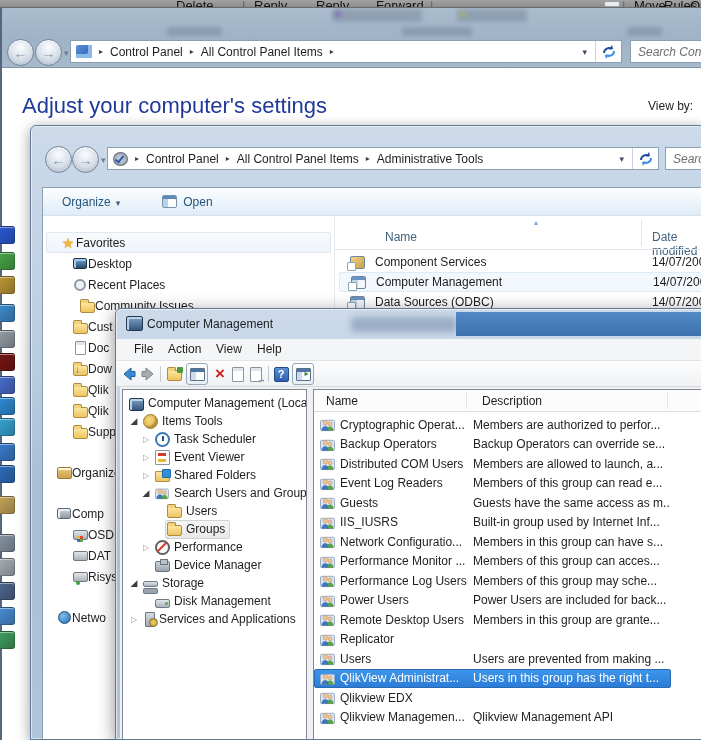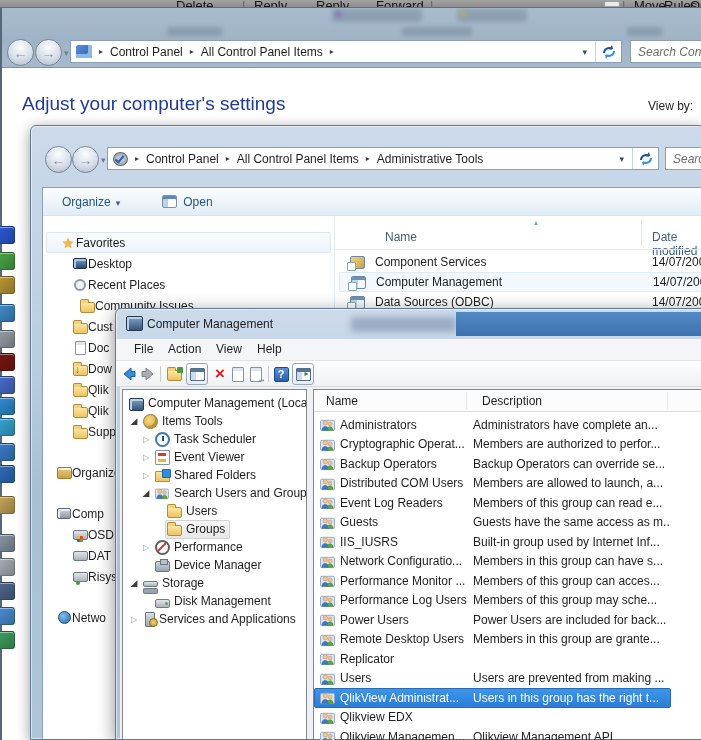--- a/index.html
+++ b/index.html
@@ -26,21 +26,21 @@
 .outlook{position:absolute;left:0;top:0;width:701px;height:8px;background:linear-gradient(#a2a2a2,#8d8d8d);
  border-bottom:1px solid #6b6b6b;overflow:hidden;z-index:1;}
 .outlook span{position:absolute;top:-2px;font-size:13px;color:#141414;}
 .outlook .osep{color:#666;}
 .outlook .obox{position:absolute;background:#e8eaec;border:1px solid #9aa0a6;border-radius:2px;}
 
 
 .cp{position:absolute;left:0;top:7px;width:701px;height:733px;border-left:2px solid #54677c;}
 .cp-glass{position:absolute;left:0;top:0;right:0;height:60px;background:linear-gradient(180deg,#aabccd,#9fb3c6 55%,#a7bacc);}
 .cp-content{position:absolute;left:0;top:60px;right:0;bottom:0;background:#fff;border-top:1px solid #7d93aa;}
-.cp-heading{position:absolute;left:20px;top:25px;font-size:19px;color:#21399a;}
+.cp-heading{position:absolute;left:20px;top:25px;font-size:22px;color:#21399a;}
 .cp-viewby{position:absolute;left:646px;top:31px;color:#1e1e1e;}
 .edge-ico{position:absolute;left:-7px;width:20px;height:18px;border-radius:3px;border:1px solid rgba(0,0,0,.3);
  box-shadow:inset 0 1px 0 rgba(255,255,255,.45);}
 
 
 .at{position:absolute;left:30px;top:125px;width:675px;height:615px;border-radius:6px 6px 0 0;
  border:1px solid #5f7a98;box-shadow:0 3px 14px rgba(0,0,0,.4),inset 0 0 0 1px rgba(255,255,255,.55);}
 .at-content{position:absolute;left:11px;top:61px;right:0;bottom:0;background:#fff;border-left:1px solid #8ba0b4;border-top:1px solid #8ba0b4;}
 .cmdbar{position:absolute;left:0;top:0;right:0;height:28px;
  background:linear-gradient(180deg,#fbfdfe,#eef5fb 50%,#dfecf7);border-bottom:1px solid #d7e2ee;
@@ -587,31 +587,20 @@
         </div>
         <div class="grows" id="cm-rows">
             <div class="grow">
   <span class="gi"><svg viewBox="0 0 16 16" width="15" height="15">
   <rect x="0.5" y="3.5" width="15" height="11" rx="1.5" fill="#dce6f2" stroke="#93a7c0"></rect>
   <circle cx="5.6" cy="6.2" r="2.4" fill="#f3c391" stroke="#b98a55" stroke-width="0.5"></circle>
   <path d="M2 14.2c0-2.6 1.6-4.2 3.6-4.2s3.6 1.6 3.6 4.2Z" fill="#3b79c8" stroke="#2a5a98" stroke-width="0.5"></path>
   <circle cx="10.8" cy="7.4" r="2.1" fill="#f3c391" stroke="#b98a55" stroke-width="0.5"></circle>
   <path d="M7.6 14.2c0-2.3 1.4-3.7 3.2-3.7s3.2 1.4 3.2 3.7Z" fill="#5aa844" stroke="#3f7a2e" stroke-width="0.5"></path>
 </svg></span>
-  <span class="gname">Administrators</span>
-  <span class="gdesc">Administrators have complete an...</span>
-</div>
-            <div class="grow">
-  <span class="gi"><svg viewBox="0 0 16 16" width="15" height="15">
-  <rect x="0.5" y="3.5" width="15" height="11" rx="1.5" fill="#dce6f2" stroke="#93a7c0"></rect>
-  <circle cx="5.6" cy="6.2" r="2.4" fill="#f3c391" stroke="#b98a55" stroke-width="0.5"></circle>
-  <path d="M2 14.2c0-2.6 1.6-4.2 3.6-4.2s3.6 1.6 3.6 4.2Z" fill="#3b79c8" stroke="#2a5a98" stroke-width="0.5"></path>
-  <circle cx="10.8" cy="7.4" r="2.1" fill="#f3c391" stroke="#b98a55" stroke-width="0.5"></circle>
-  <path d="M7.6 14.2c0-2.3 1.4-3.7 3.2-3.7s3.2 1.4 3.2 3.7Z" fill="#5aa844" stroke="#3f7a2e" stroke-width="0.5"></path>
-</svg></span>
   <span class="gname">Cryptographic Operat...</span>
   <span class="gdesc">Members are authorized to perfor...</span>
 </div>
             <div class="grow">
   <span class="gi"><svg viewBox="0 0 16 16" width="15" height="15">
   <rect x="0.5" y="3.5" width="15" height="11" rx="1.5" fill="#dce6f2" stroke="#93a7c0"></rect>
   <circle cx="5.6" cy="6.2" r="2.4" fill="#f3c391" stroke="#b98a55" stroke-width="0.5"></circle>
   <path d="M2 14.2c0-2.6 1.6-4.2 3.6-4.2s3.6 1.6 3.6 4.2Z" fill="#3b79c8" stroke="#2a5a98" stroke-width="0.5"></path>
   <circle cx="10.8" cy="7.4" r="2.1" fill="#f3c391" stroke="#b98a55" stroke-width="0.5"></circle>
   <path d="M7.6 14.2c0-2.3 1.4-3.7 3.2-3.7s3.2 1.4 3.2 3.7Z" fill="#5aa844" stroke="#3f7a2e" stroke-width="0.5"></path>

